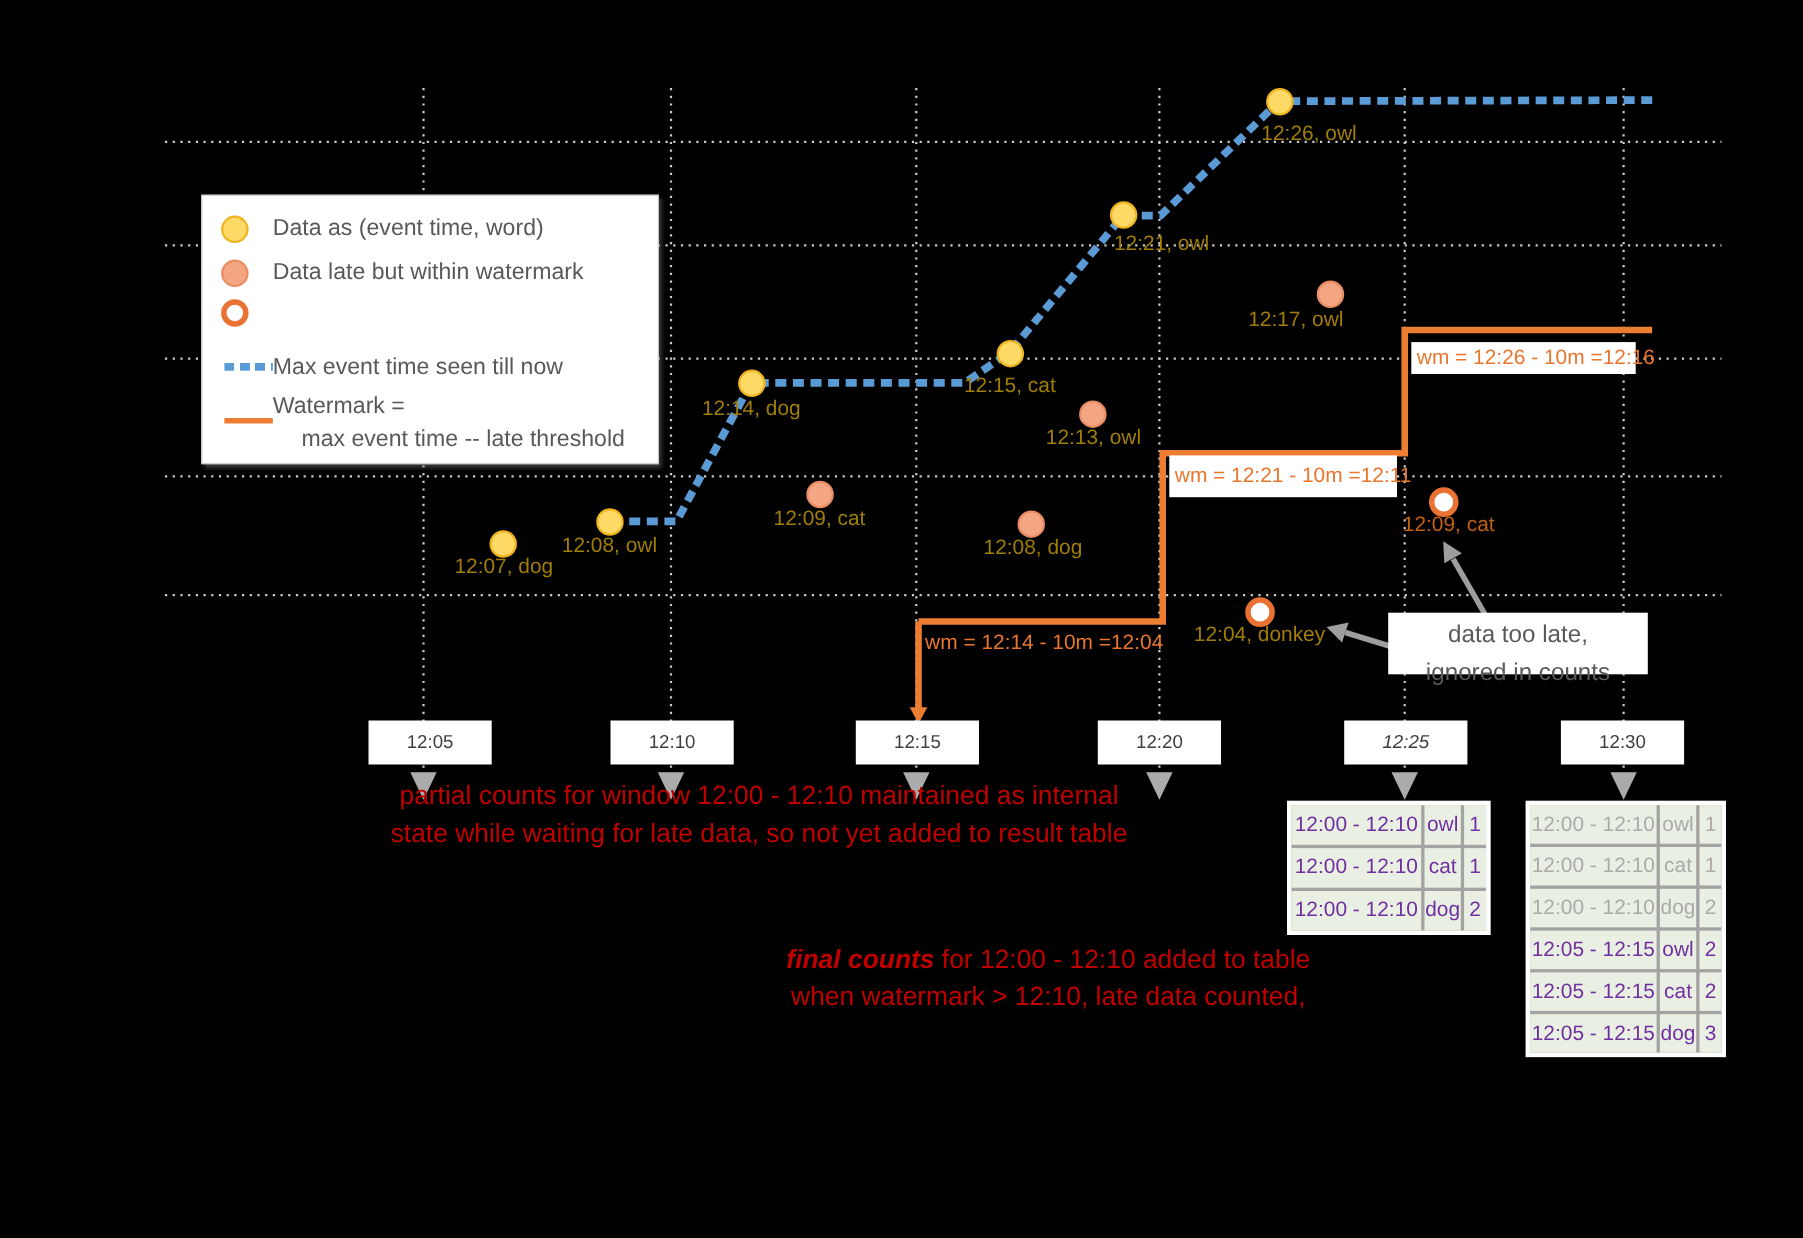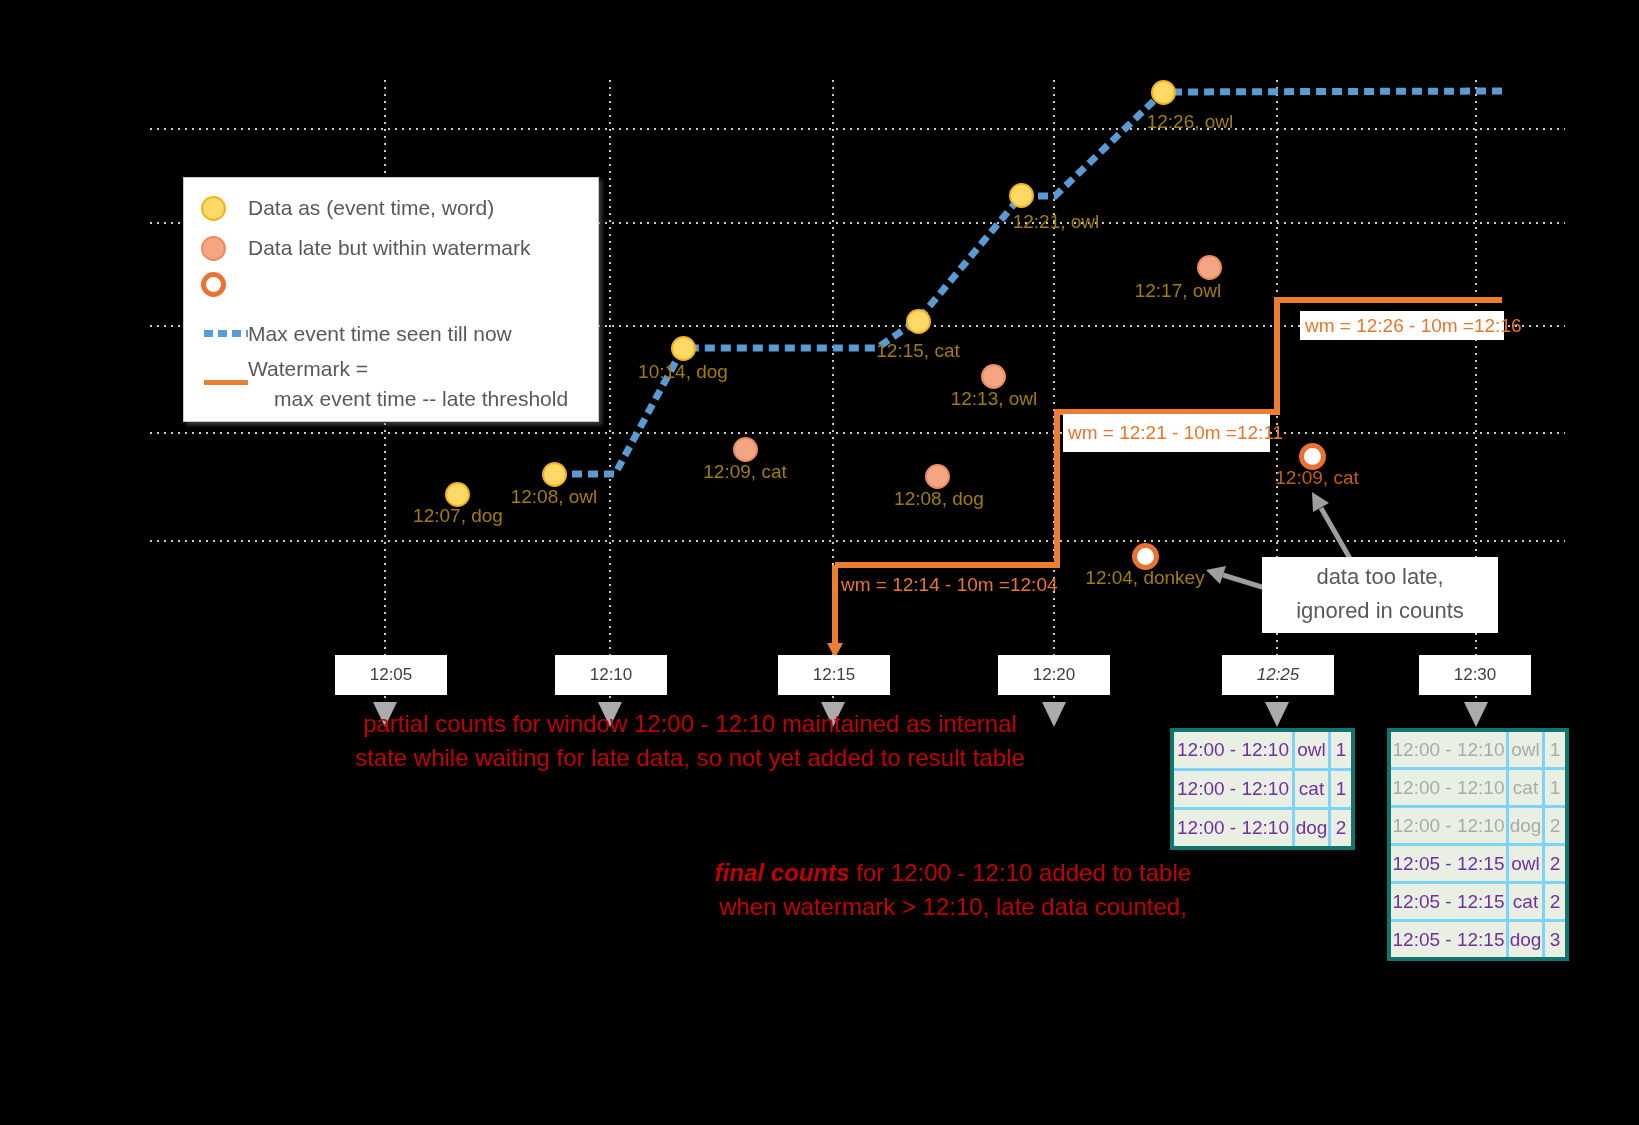--- a/index.html
+++ b/index.html
@@ -36,27 +36,27 @@
            background:repeating-linear-gradient(90deg,#5B9BD5 0 9px,transparent 9px 14px);}
   .sw-orange{position:absolute;left:20px;width:44px;height:5px;background:#ED7D31;}
 
   
   .note{position:absolute;color:#C00000;font-size:24px;line-height:34px;text-align:center;
         transform:translateX(-50%);}
   .note div{white-space:nowrap;}
   .note .em{font-weight:bold;font-style:italic;}
 
   
-  .toolate{position:absolute;left:1262px;top:557px;width:236px;height:76px;background:#FFFFFF;
+  .toolate{position:absolute;left:1262px;top:557px;width:236px;height:56px;background:#FFFFFF;
            color:#595959;font-size:22px;line-height:34px;text-align:center;padding-top:3px;
            box-sizing:border-box;}
   .toolate div{white-space:nowrap;}
 
   
-  .gtable{position:absolute;display:grid;background:#7dd3fc;border:4px solid #0f766e;grid-gap:3px;text-align:center;}
+  .gtable{position:absolute;display:grid;background:#a3a3a3;border:4px solid #ffffff;grid-gap:3px;text-align:center;}
   .gcell{background:#E9EFE2;color:#7030A0;font-size:19px;display:flex;align-items:center;
          justify-content:center;white-space:nowrap;}
   .gcell.faded{color:#ABABAB;}
 </style>
 </head>
 <body>
 
 <div class="stage">
 
   <svg id="chart-svg" width="1639" height="1125" viewBox="0 0 1639 1125">
@@ -86,21 +86,21 @@
       <line x1="1272" y1="590" x2="1223" y2="575" stroke="#9E9E9E" stroke-width="5"></line>
       <polygon points="1206,570 1226,566 1220,584" fill="#9E9E9E"></polygon>
     </svg>
 
   <div id="points-layer">
       <div class="point on-time" style="left: 444.5px; top: 481.5px;"></div>
       <div class="pt-label" style="left: 458px; top: 505px;">12:07, dog</div>
       <div class="point on-time" style="left: 541.5px; top: 461.5px;"></div>
       <div class="pt-label" style="left: 554px; top: 486px;">12:08, owl</div>
       <div class="point on-time" style="left: 670.5px; top: 335.5px;"></div>
-      <div class="pt-label" style="left: 683px; top: 361px;">10:14, dog</div>
+      <div class="pt-label" style="left: 683px; top: 361px;">12:14, dog</div>
       <div class="point on-time" style="left: 905.5px; top: 308.5px;"></div>
       <div class="pt-label" style="left: 918px; top: 340px;">12:15, cat</div>
       <div class="point on-time" style="left: 1008.5px; top: 182.5px;"></div>
       <div class="pt-label" style="left: 1056px; top: 211px;">12:21, owl</div>
       <div class="point on-time" style="left: 1150.5px; top: 79.5px;"></div>
       <div class="pt-label" style="left: 1190px; top: 111px;">12:26, owl</div>
       <div class="point late" style="left: 732.5px; top: 436.5px;"></div>
       <div class="pt-label" style="left: 745px; top: 461px;">12:09, cat</div>
       <div class="point late" style="left: 980.5px; top: 363.5px;"></div>
       <div class="pt-label" style="left: 994px; top: 388px;">12:13, owl</div>
@@ -109,21 +109,21 @@
       <div class="point late" style="left: 1196.5px; top: 254.5px;"></div>
       <div class="pt-label" style="left: 1178px; top: 280px;">12:17, owl</div>
       <div class="point too-late" style="left: 1131.5px; top: 542.5px;"></div>
       <div class="pt-label" style="left: 1145px; top: 567px;">12:04, donkey</div>
       <div class="point too-late" style="left: 1298.5px; top: 442.5px;"></div>
       <div class="pt-label" style="left: 1317px; top: 467px; color: rgb(194, 96, 15);">12:09, cat</div>
     </div>
   <div id="wm-labels-layer">
       <div class="wm-label" style="left: 841px; top: 573px; width: 206px; height: 24px;">wm = 12:14 - 10m =12:04</div>
       <div class="wm-label bg" style="left: 1063px; top: 414px; width: 207px; height: 38px;">wm = 12:21 - 10m =12:11</div>
-      <div class="wm-label bg" style="left: 1283px; top: 311px; width: 204px; height: 29px; margin-left: 17px;">wm = 12:26 - 10m =12:16</div>
+      <div class="wm-label bg" style="left: 1283px; top: 311px; width: 204px; height: 29px;">wm = 12:26 - 10m =12:16</div>
     </div>
   <div id="axis-layer">
       <div class="timebox" style="left: 335px; top: 655px;">12:05</div>
       <div class="timebox" style="left: 555px; top: 655px;">12:10</div>
       <div class="timebox" style="left: 778px; top: 655px;">12:15</div>
       <div class="timebox" style="left: 998px; top: 655px;">12:20</div>
       <div class="timebox" style="left: 1222px; top: 655px; font-style: italic;">12:25</div>
       <div class="timebox" style="left: 1419px; top: 655px;">12:30</div>
     </div>
   <div id="tables-layer">

